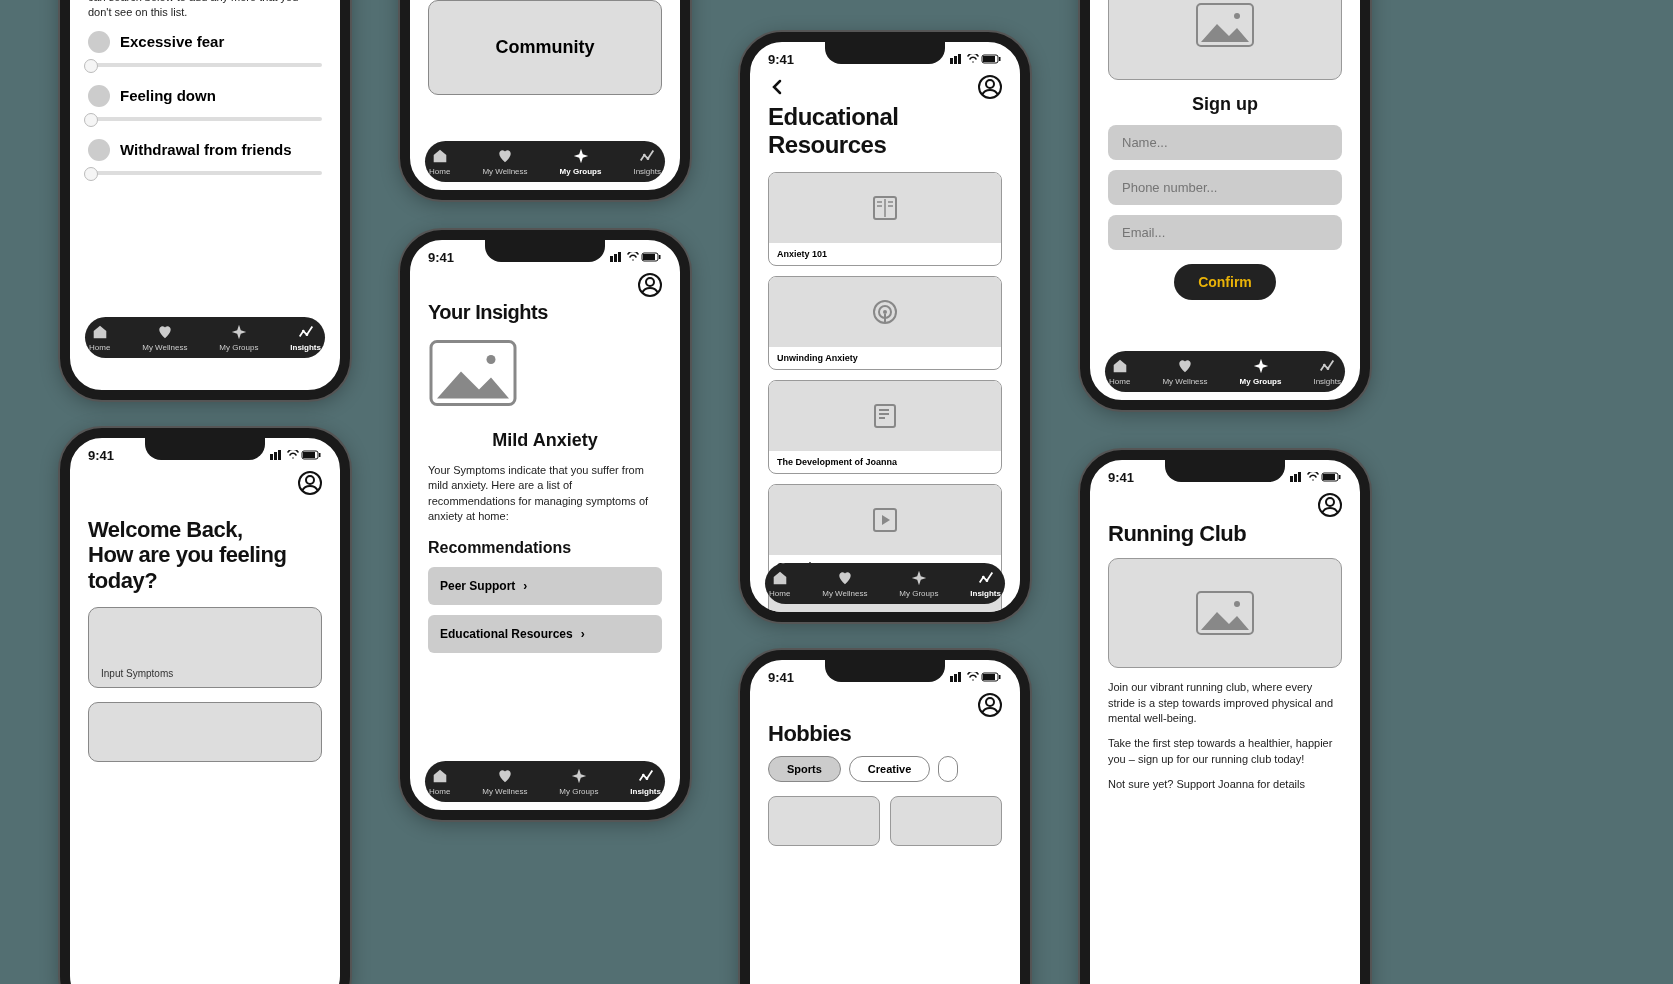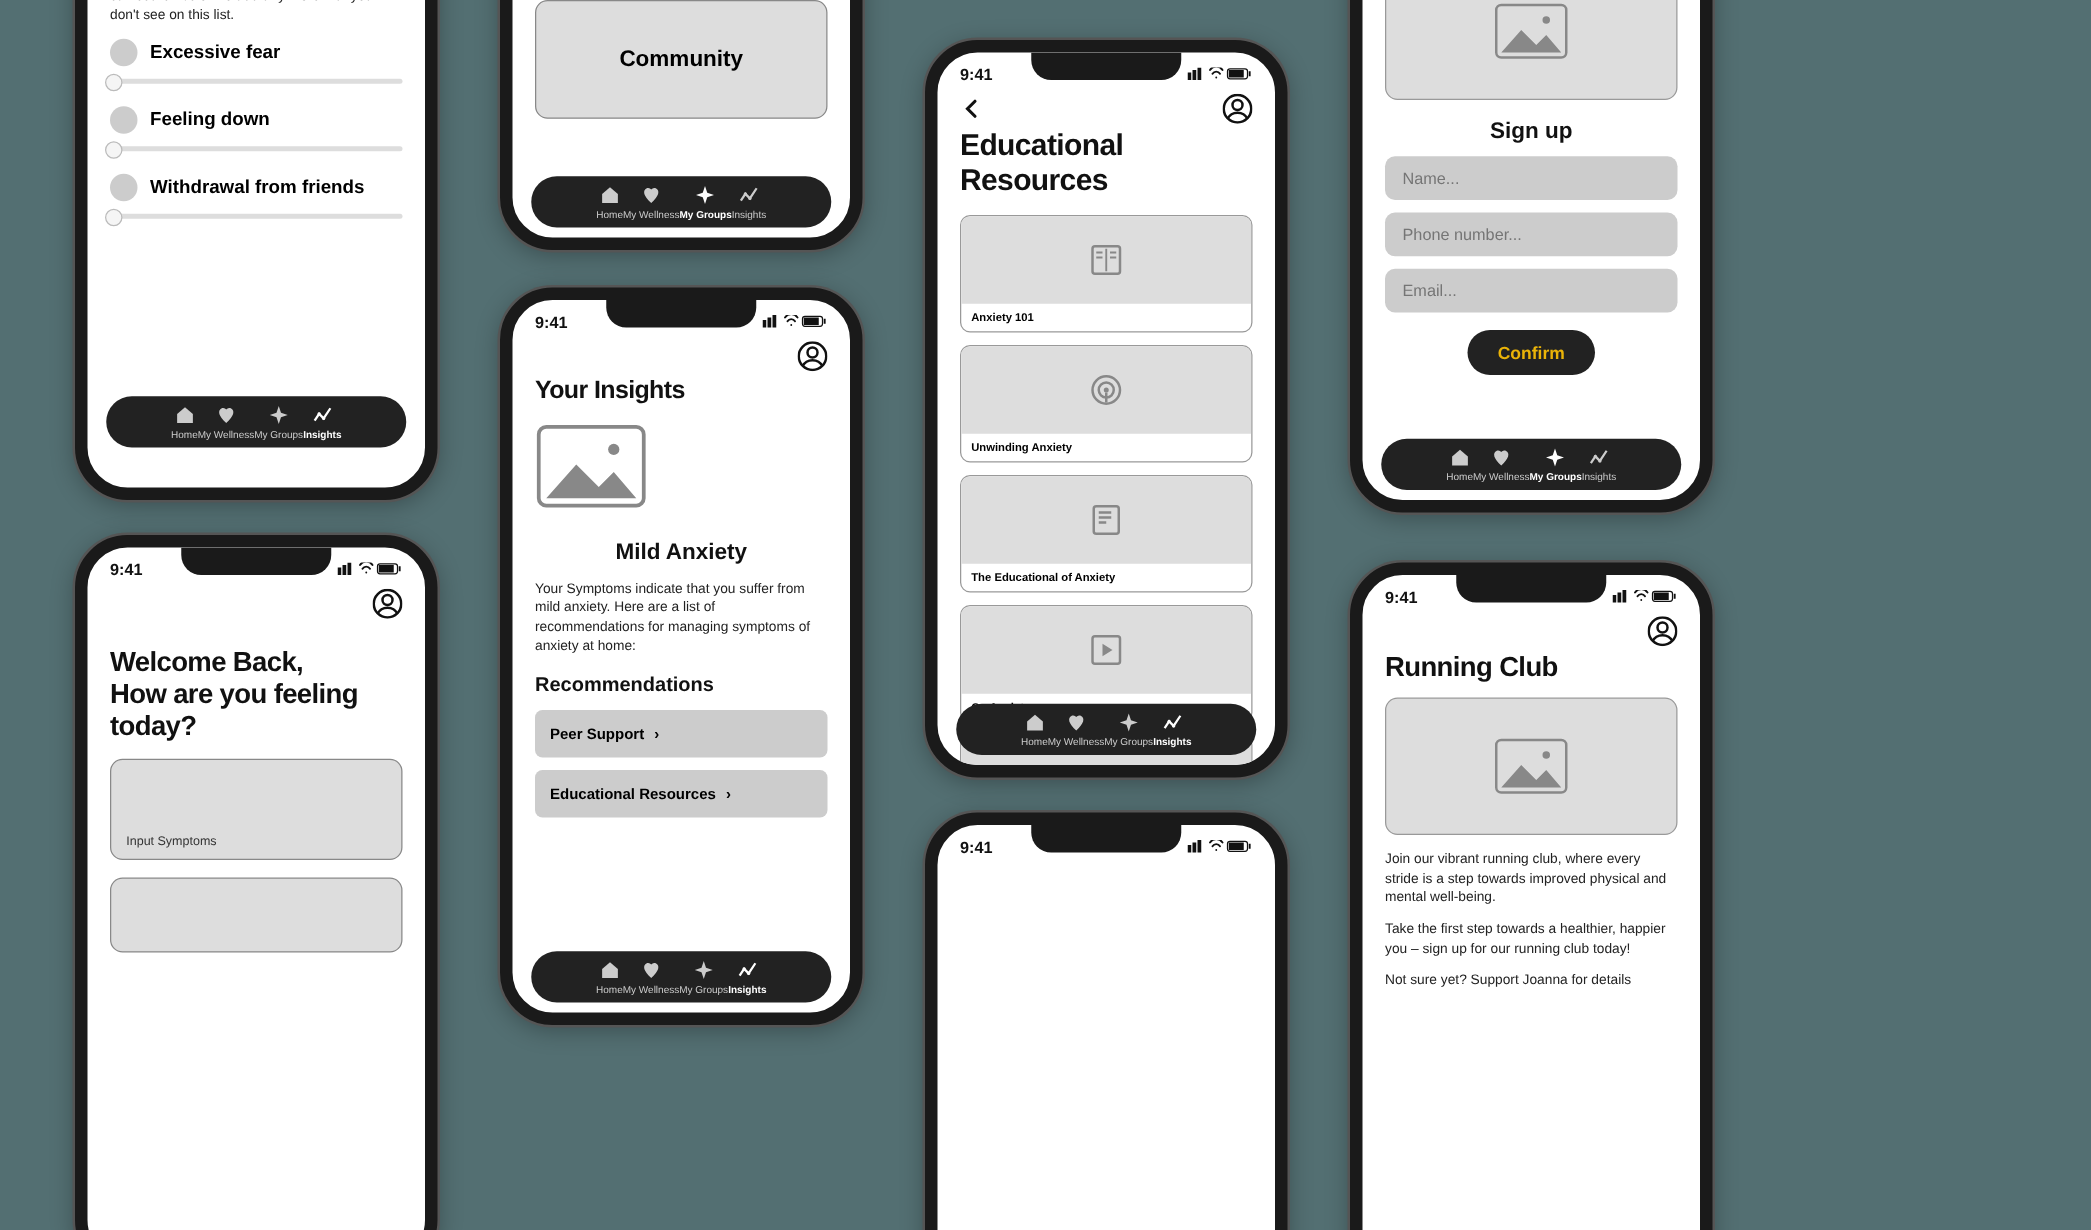--- a/index.html
+++ b/index.html
@@ -44,21 +44,21 @@
 .profile-row { display:flex; justify-content:flex-end; padding: 4px 0; }
 .profile-row.with-back { justify-content:space-between; align-items:center; }
 .tabbar {
   position:absolute;
   bottom:8px; left:50%;
   transform:translateX(-50%);
   width: 240px;
   background:#222;
   border-radius: 22px;
   display:flex;
-  justify-content:center;
+  justify-content:space-between;
   align-items:center;
   padding:6px 4px;
   z-index:3;
 }
 .tabitem {
   display:flex; flex-direction:column; align-items:center;
   color:#ccc; font-size:8px;
   gap:2px;
   cursor:pointer;
 }
@@ -377,21 +377,21 @@
             </svg>
           </div>
           <div class="res-title">Unwinding Anxiety</div>
         </div>
       <div class="res-card">
           <div class="res-icon">
             <svg width="28" height="28">
               <use href="#icon-doc"></use>
             </svg>
           </div>
-          <div class="res-title">The Educational of Anxiety</div>
+          <div class="res-title">The Development of Joanna</div>
         </div>
       <div class="res-card">
           <div class="res-icon">
             <svg width="28" height="28">
               <use href="#icon-play"></use>
             </svg>
           </div>
           <div class="res-title">On Anxiety</div>
         </div>
       <div class="res-card">
@@ -440,20 +440,37 @@
   </div>
 </div>
 
 <div class="phone" style="left:740px; top:650px; height:400px;">
   <div class="statusbar">
     <span>9:41</span>
     <svg class="sb-right" width="52" height="12">
         <use href="#status-right"></use>
       </svg>
   </div>
+  <div class="content">
+    <div class="profile-row">
+        <svg width="24" height="24">
+          <use href="#profile-icon"></use>
+        </svg>
+      </div>
+    <h1>Hobbies</h1>
+    <div class="pill-row">
+      <div class="pill active">Sports</div>
+      <div class="pill">Creative</div>
+      <div class="pill" style="width:20px;padding:6px 4px;"></div>
+    </div>
+    <div style="display:flex;gap:10px;margin-top:14px;">
+      <div style="flex:1;height:50px;background:#ddd;border:1px solid #999;border-radius:8px;"></div>
+      <div style="flex:1;height:50px;background:#ddd;border:1px solid #999;border-radius:8px;"></div>
+    </div>
+  </div>
 </div>
 
 <div class="phone" style="left:1080px; top:-190px; height:600px;">
   <div class="content" style="padding-top:150px;">
     <div class="img-ph" style="margin-bottom:14px;">
         <svg viewBox="0 0 60 46" width="60" height="46">
           <use href="#img-ph-svg"></use>
         </svg>
       </div>
     <h2 style="text-align:center;">Sign up</h2>

